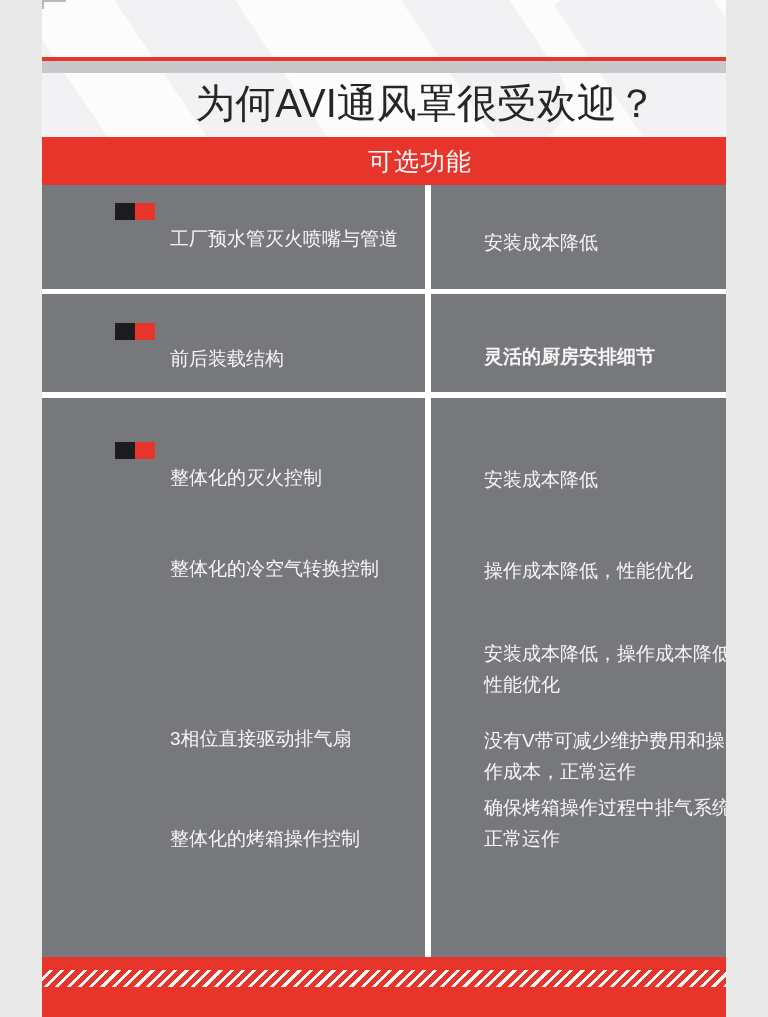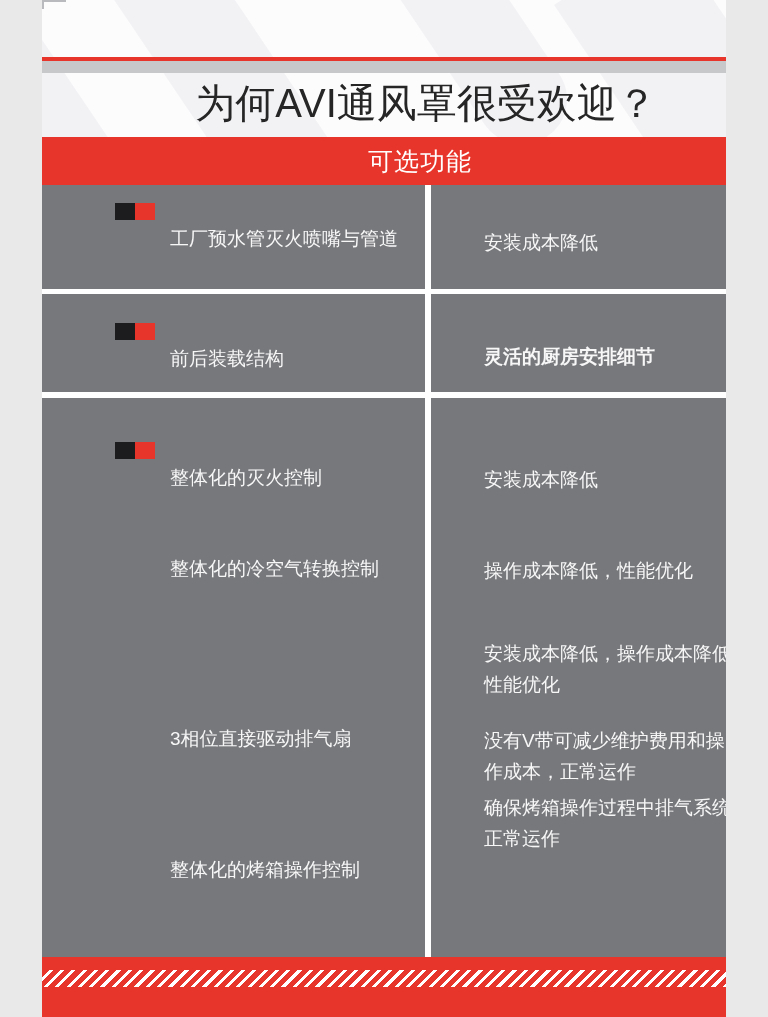--- a/index.html
+++ b/index.html
@@ -96,21 +96,21 @@
   <div class="abs marker" style="left:73px;top:442px;">
     <span class="mk-black"></span>
     <span class="mk-red"></span>
   </div>
 
   <div class="abs cell" style="left:128px;top:199px;">工厂预水管灭火喷嘴与管道</div>
   <div class="abs cell" style="left:128px;top:319px;">前后装载结构</div>
   <div class="abs cell" style="left:128px;top:438px;">整体化的灭火控制</div>
   <div class="abs cell" style="left:128px;top:529px;">整体化的冷空气转换控制</div>
   <div class="abs cell" style="left:128px;top:699px;">3相位直接驱动排气扇</div>
-  <div class="abs cell" style="left:128px;top:830px;">整体化的烤箱操作控制</div>
+  <div class="abs cell" style="left:128px;top:799px;">整体化的烤箱操作控制</div>
 
   <div class="abs cell benefit" style="left:442px;top:201px;">安装成本降低</div>
   <div class="abs cell benefit" style="left:442px;top:315px;font-weight:bold;">灵活的厨房安排细节</div>
   <div class="abs cell benefit" style="left:442px;top:438px;">安装成本降低</div>
   <div class="abs cell benefit" style="left:442px;top:612px;">安装成本降低，操作成本降低，
 性能优化</div>
   <div class="abs cell benefit" style="left:442px;top:529px;">操作成本降低，性能优化</div>
   <div class="abs cell benefit" style="left:442px;top:699px;">没有V带可减少维护费用和操
 作成本，正常运作</div>
   <div class="abs cell benefit" style="left:442px;top:766px;">确保烤箱操作过程中排气系统

